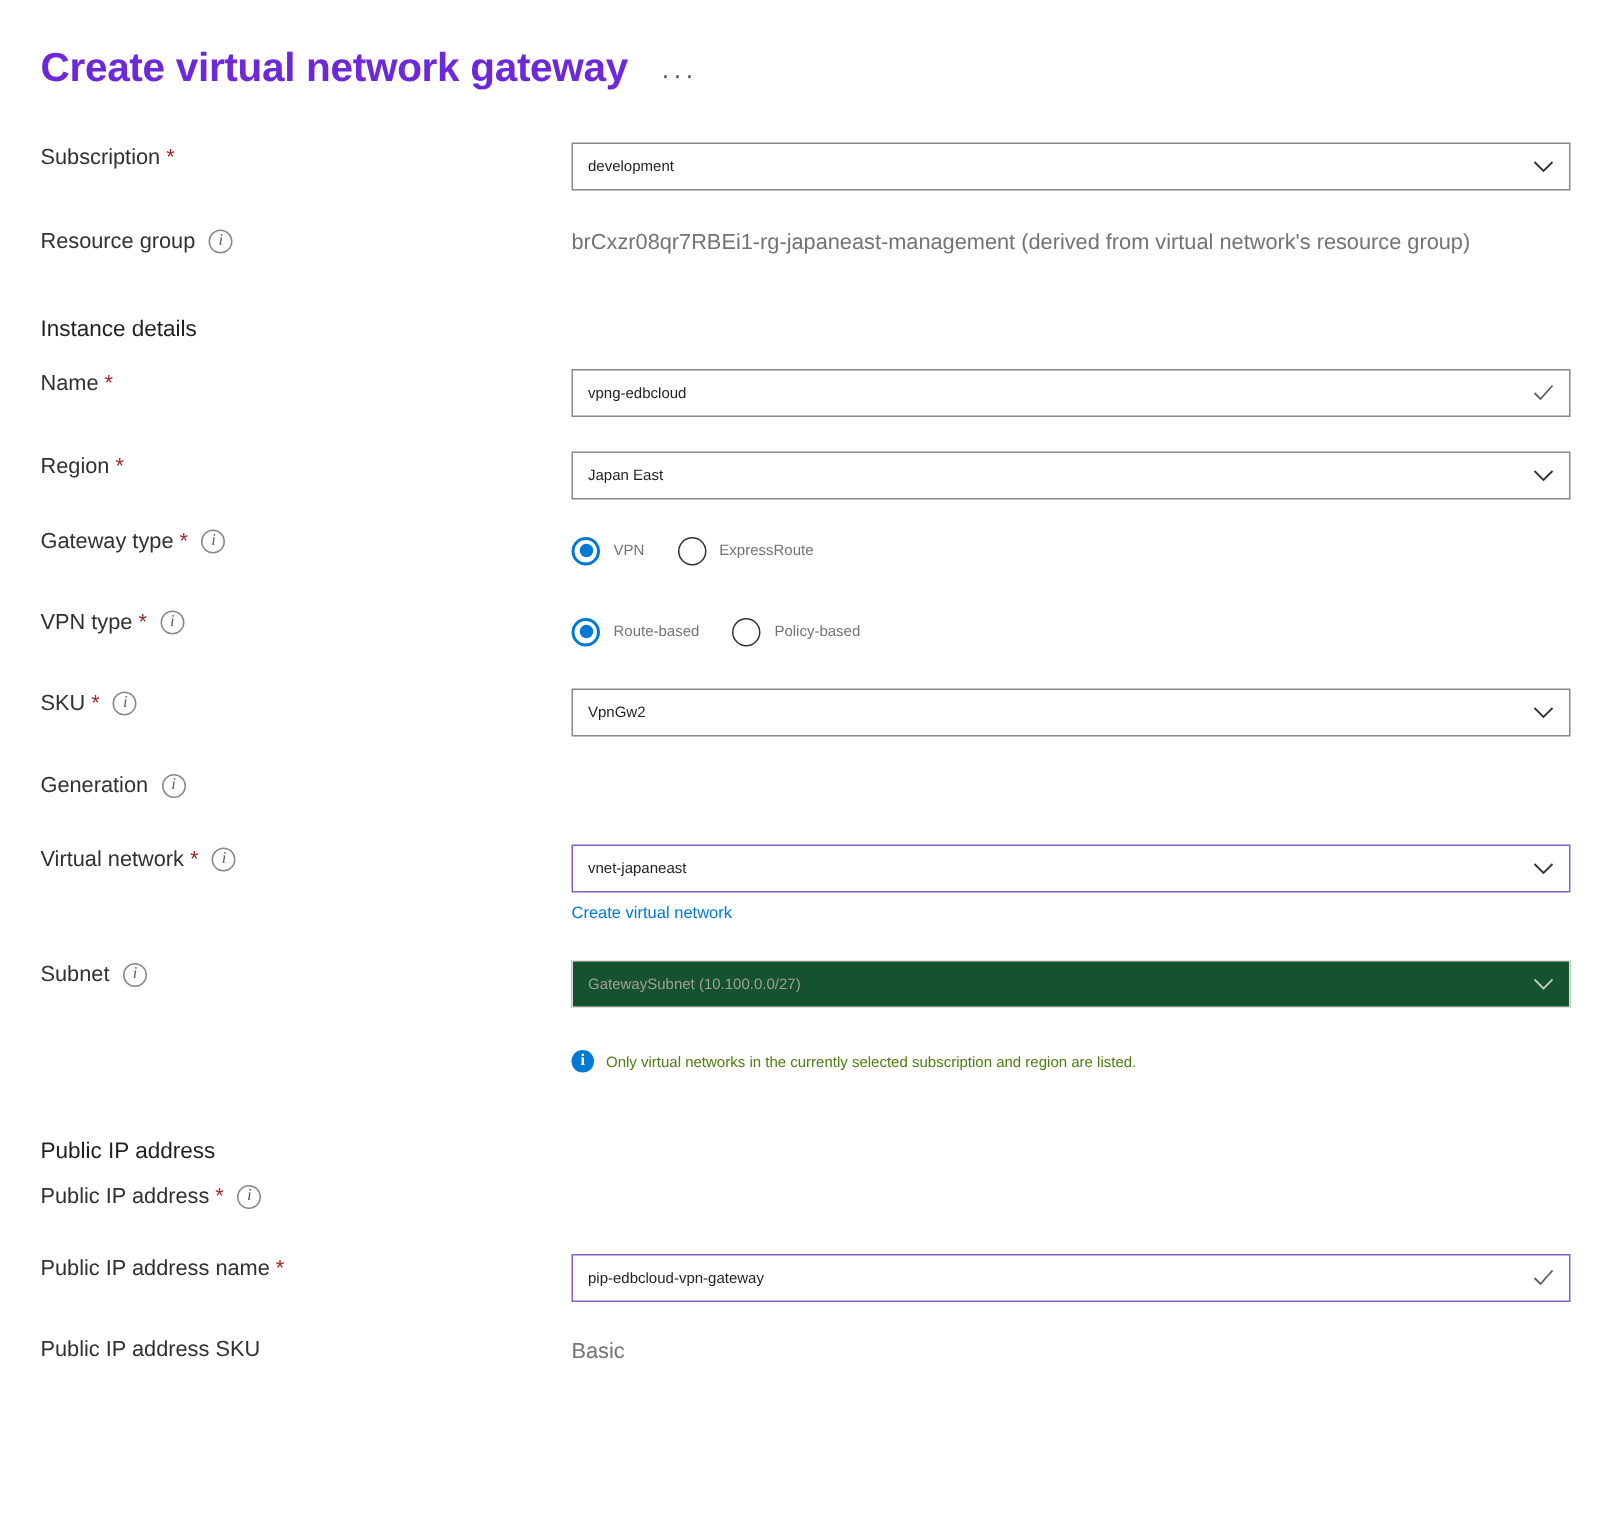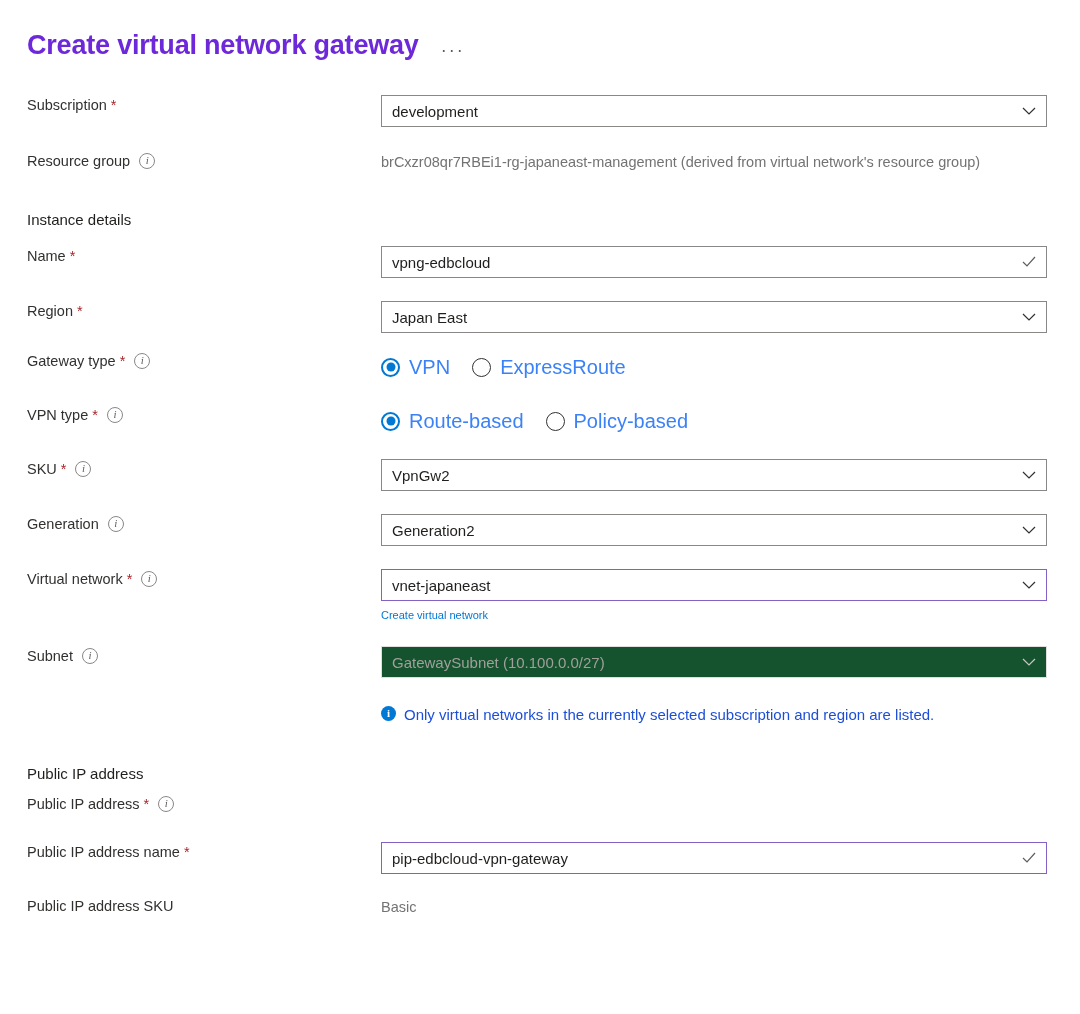--- a/index.html
+++ b/index.html
@@ -98,21 +98,21 @@
   
   .control {
     position: relative;
     width: 666px;
     height: 32px;
     border: 1px solid #8a8886;
     background: #ffffff;
     display: flex;
     align-items: center;
     padding: 0 34px 0 10px;
-    font-size: 15px;
+    font-size: 10px;
     color: #201f1e;
   }
   .control.focused {
     border: 1px solid #8661c5;
   }
   .control.disabled {
     background: #14532d;
     border-color: #e1dfdd;
     color: #a19f9d;
   }
@@ -161,22 +161,22 @@
     left: 50%;
     top: 50%;
     transform: translate(-50%, -50%);
     width: 9px;
     height: 9px;
     border-radius: 50%;
     background: #0078d4;
   }
   .radio-label {
     margin-left: 9px;
-    font-size: 20px;
-    color: #3b82f6;
+    font-size: 10px;
+    color: #737373;
   }
 
   
   .section-heading {
     font-size: 15px;
     font-weight: 400;
     color: #201f1e;
     padding-left: 27px;
   }
 
@@ -218,22 +218,22 @@
     left: 0; right: 0;
     top: -1px;
     text-align: center;
     font-size: 11px;
     font-weight: 700;
     font-family: "Liberation Serif", serif;
     color: #ffffff;
     line-height: 16px;
   }
   .info-banner-text {
-    font-size: 15px;
-    color: #1d4ed8;
+    font-size: 10px;
+    color: #4d7c0f;
     line-height: 23px;
   }
 </style>
 </head>
 <body>
 
 <div class="page-header">
   <div class="page-title">Create virtual network gateway</div>
   <div class="ellipsis-menu">···</div>
 </div>
@@ -363,30 +363,20 @@
         </span>
       </div>
     </div>
   </div>
 
   <div class="row" style="margin-top:23px;">
     <div class="label-col">
       <span>Generation</span>
       <span class="info-icon"></span>
     </div>
-    <div class="field-col">
-      <div class="control">
-        <span>Generation2</span>
-        <span class="chev">
-          <svg viewBox="0 0 14 14" width="14" height="14">
-              <path d="M1 4 L7 10 L13 4" fill="none" stroke="#323130" stroke-width="1.2"></path>
-            </svg>
-        </span>
-      </div>
-    </div>
   </div>
 
   <div class="row" style="margin-top:23px;">
     <div class="label-col">
       <span>Virtual network</span>
       <span class="req">*</span>
       <span class="info-icon"></span>
     </div>
     <div class="field-col">
       <div class="control focused">

